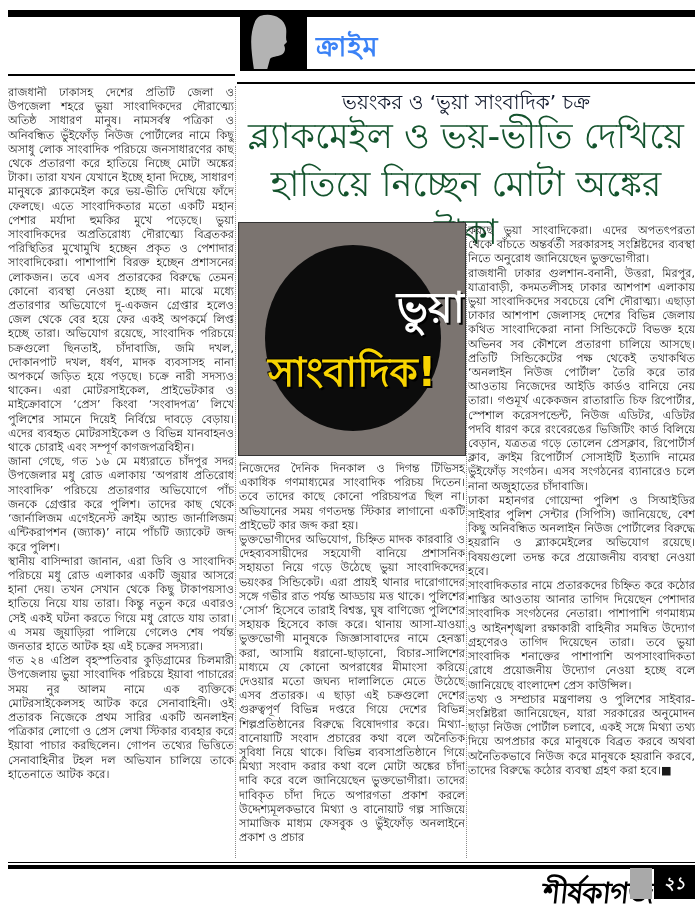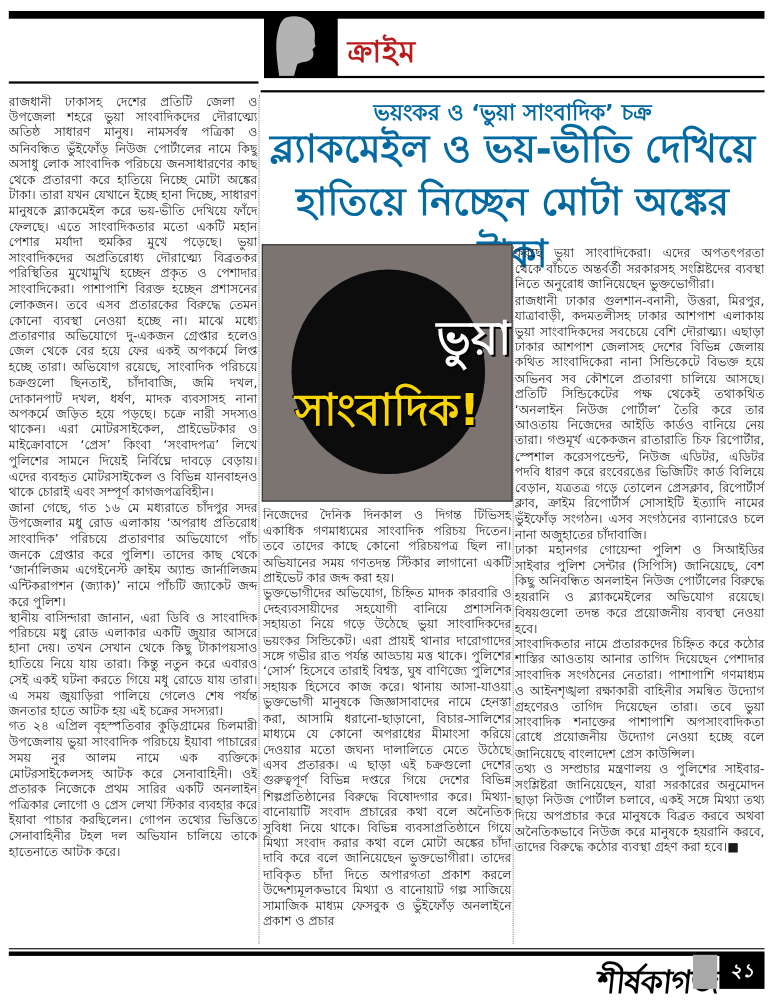--- a/index.html
+++ b/index.html
@@ -6,33 +6,33 @@
   .page{
     position:relative;width:700px;height:910px;background:#ffffff;
     font-family:"DejaVu Sans","Liberation Sans",sans-serif;color:#121212;
     overflow:hidden;margin:0 auto;
   }
   .top-bar{position:absolute;left:8px;top:10px;width:687px;height:7px;background:#000;}
   .crime-box{position:absolute;left:240px;top:14px;width:67px;height:56px;background:#000;}
   .crime-box svg{position:absolute;left:2px;top:-2px;}
   .crime-title{
     position:absolute;left:316px;top:26px;font-size:27px;font-weight:700;
-    letter-spacing:1px;color:#b91c1c;
+    letter-spacing:1px;color:#3b82f6;
   }
   .rule{position:absolute;background:#000;}
   .rule-left{left:8px;top:74px;width:227px;height:2px;}
   .rule-right{left:240px;top:69px;width:455px;height:2px;}
   .rule-kicker{left:237px;top:82px;width:458px;height:2px;}
   .kicker{
     position:absolute;left:237px;top:87px;width:458px;text-align:center;
-    font-size:20px;font-weight:700;color:#0369a1;
+    font-size:20px;font-weight:400;color:#0f172a;
   }
   .headline{
     position:absolute;left:237px;top:112px;width:458px;text-align:center;
-    font-size:35px;line-height:48px;font-weight:700;color:#0369a1;
+    font-size:35px;line-height:48px;font-weight:400;color:#14532d;
   }
   .col{
     position:absolute;font-size:11.2px;line-height:14.2px;text-align:justify;
     overflow:hidden;color:#1a1a1a;
   }
   .col p{margin:0;}
   .col1{left:8px;top:86px;width:226px;height:772px;}
   .col2{left:239px;top:462px;width:226px;height:396px;}
   .col3{left:468px;top:224px;width:227px;height:634px;}
   .vsep{position:absolute;width:0;border-left:1px dotted #888;}

